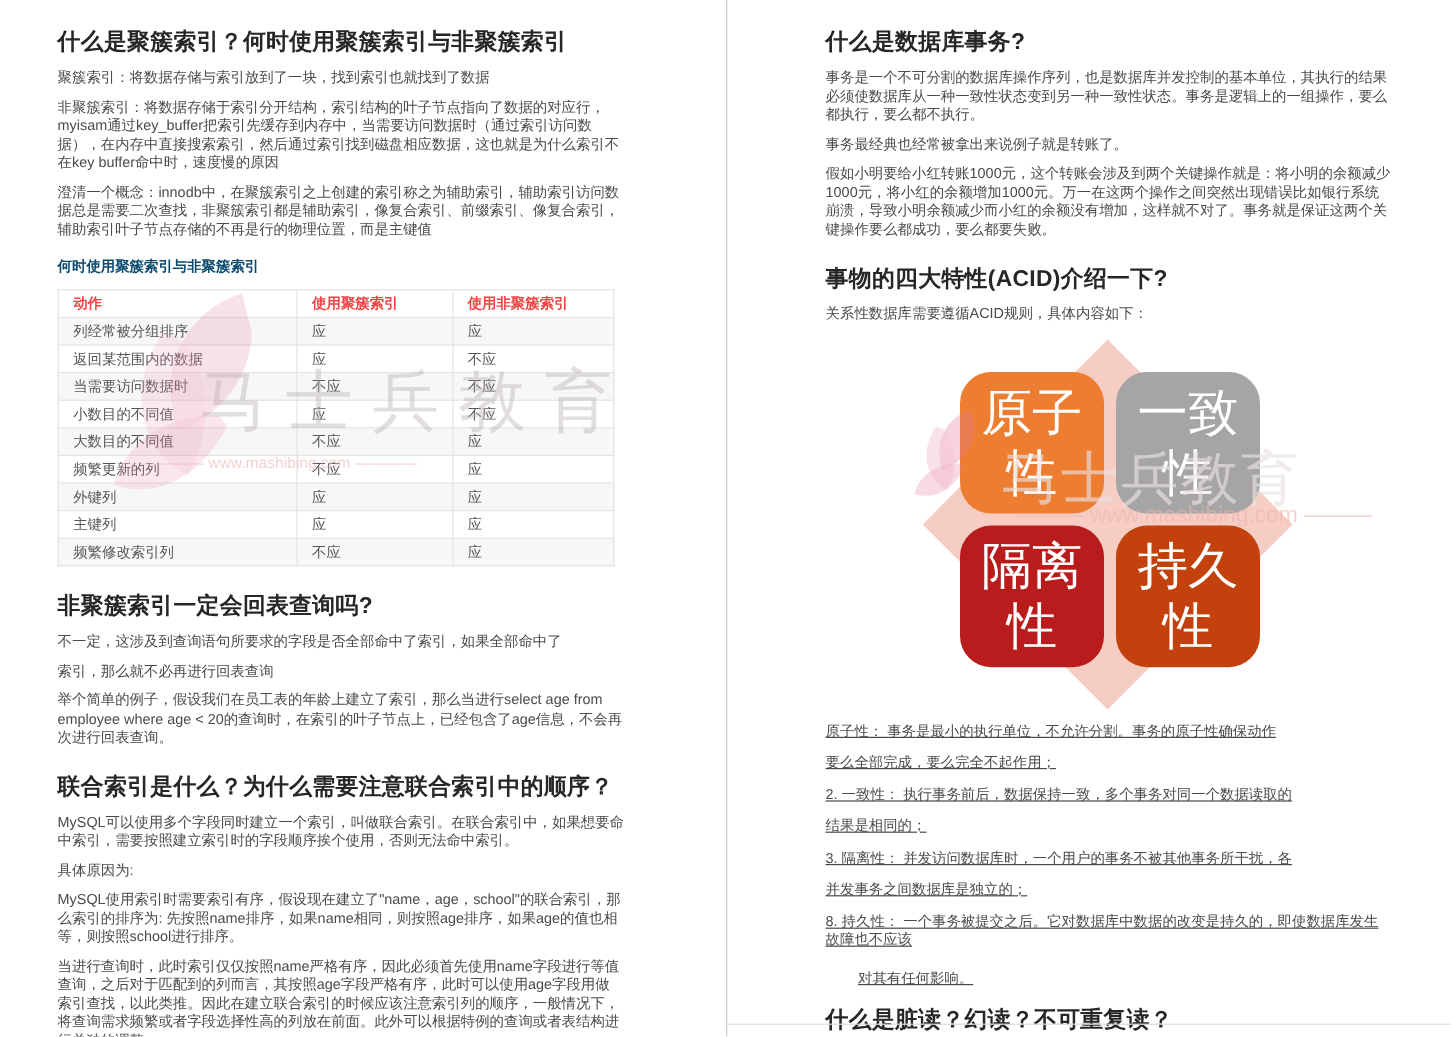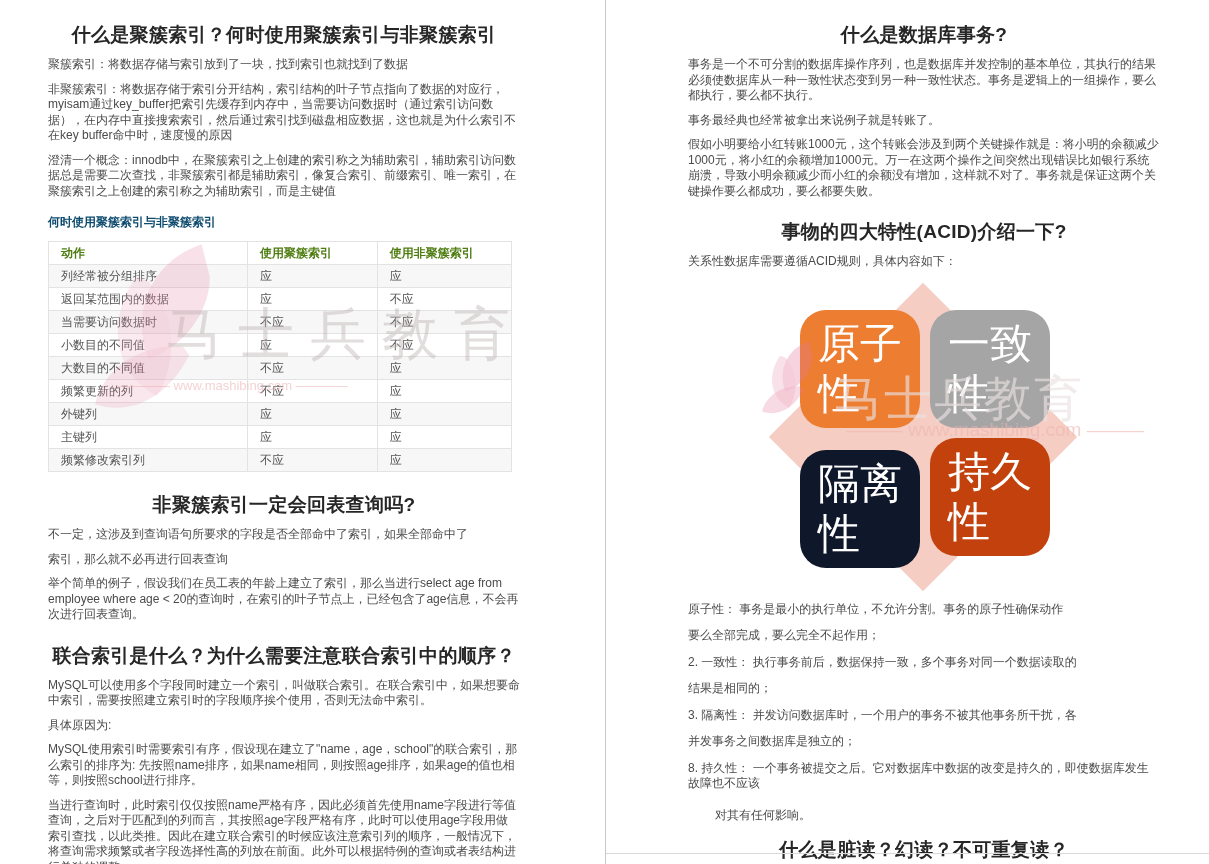--- a/index.html
+++ b/index.html
@@ -4,64 +4,64 @@
 <style>
   html,body{margin:0;padding:0;background:#ffffff;}
   .page{position:relative;width:1209px;height:864px;background:#fff;overflow:hidden;
         font-family:"Liberation Sans","DejaVu Sans",sans-serif;-webkit-font-smoothing:antialiased;}
   .col{position:absolute;top:0;}
   .col-left{left:48px;width:472px;}
   .col-right{left:688px;width:472px;}
   .divider{position:absolute;left:605px;top:0;width:1px;height:864px;background:#c9c9c9;}
   .bottom-line{position:absolute;left:606px;right:0;top:853px;height:1px;background:#d9d9d9;}
 
-  h2.sec{font-size:19px;font-weight:700;color:#262626;margin:20px 0 4px;letter-spacing:.3px;text-align:center;}
+  h2.sec{font-size:19px;font-weight:700;color:#262626;margin:20px 0 4px;letter-spacing:.3px;}
   .col .first{margin-top:22px;}
   p.body{font-size:12px;line-height:15.5px;color:#4a4a4a;margin:9px 0;}
   .sub{font-size:12px;font-weight:700;color:#0c4a6e;margin:15px 0 6px;}
 
   table.idx{width:464px;border-collapse:collapse;margin:10px 0 6px;font-size:12px;color:#555;}
   table.idx th,table.idx td{border:1px solid #e3e3e3;padding:3px 12px;line-height:16px;text-align:left;font-weight:400;}
-  table.idx th{color:#4d7c0f;font-weight:700;}
+  table.idx th{color:#ef4444;font-weight:700;}
   table.idx col.c1{width:43%}table.idx col.c2{width:28%}table.idx col.c3{width:29%}
   table.idx tbody tr:nth-child(odd){background:#f7f7f7;}
 
   
   .diagram{position:relative;height:312px;margin:2px 0 6px;}
   .diamond{position:absolute;left:126px;top:49px;width:218px;height:218px;transform:rotate(45deg);}
   .sq{position:absolute;width:120px;height:118px;border-radius:26px;display:flex;align-items:center;
-      justify-content:center;text-align:left;color:#fff;font-size:42px;line-height:50px;font-weight:400;}
+      justify-content:center;text-align:center;color:#fff;font-size:42px;line-height:50px;font-weight:400;}
   .sq.tl{left:112px;top:31px;}
   .sq.tr{left:242px;top:31px;}
   .sq.bl{left:112px;top:159px;}
   .sq.br{left:242px;top:159px;}
 
   
-  .aline{font-size:12px;line-height:15.5px;color:#4a4a4a;margin:11px 0;}
+  .aline{font-size:12px;line-height:15.5px;color:#4a4a4a;margin:11px 0;text-decoration:underline;}
   .ind1{}
   .ind2{margin-left:27px;}
 
   
   .wm{position:absolute;pointer-events:none;z-index:6;}
   .wm-brand-l{left:166px;top:297px;font-size:56px;letter-spacing:16px;color:rgba(186,176,176,.42);white-space:nowrap;}
   .wm-url-l{left:118px;top:378px;font-size:13px;color:rgba(233,173,173,.55);white-space:nowrap;}
   .wm-brand-r{left:834px;top:367px;font-size:48px;letter-spacing:2px;color:rgba(233,224,224,.65);white-space:nowrap;}
   .wm-url-r{left:846px;top:419px;font-size:19px;color:rgba(238,180,176,.6);white-space:nowrap;}
   .wm-flower{opacity:.4;}
 </style>
 </head>
 <body>
 
 <div class="page">
 
   <div class="col col-left">
     <h2 class="sec first">什么是聚簇索引？何时使用聚簇索引与非聚簇索引</h2>
     <p class="body">聚簇索引：将数据存储与索引放到了一块，找到索引也就找到了数据</p>
     <p class="body">非聚簇索引：将数据存储于索引分开结构，索引结构的叶子节点指向了数据的对应行，myisam通过key_buffer把索引先缓存到内存中，当需要访问数据时（通过索引访问数据），在内存中直接搜索索引，然后通过索引找到磁盘相应数据，这也就是为什么索引不在key buffer命中时，速度慢的原因</p>
-    <p class="body">澄清一个概念：innodb中，在聚簇索引之上创建的索引称之为辅助索引，辅助索引访问数据总是需要二次查找，非聚簇索引都是辅助索引，像复合索引、前缀索引、唯一索引，在聚簇索引之上创建的索引称之为辅助索引，而是主键值</p>
+    <p class="body">澄清一个概念：innodb中，在聚簇索引之上创建的索引称之为辅助索引，辅助索引访问数据总是需要二次查找，非聚簇索引都是辅助索引，像复合索引、前缀索引、像复合索引，辅助索引叶子节点存储的不再是行的物理位置，而是主键值</p>
     <div class="sub">何时使用聚簇索引与非聚簇索引</div>
 
     <table class="idx">
       <colgroup>
           <col class="c1">
           <col class="c2">
           <col class="c3">
         </colgroup>
       <thead>
         <tr>
@@ -144,21 +144,21 @@
     <div class="diagram">
       <div class="diamond" style="background: rgb(245, 205, 195);"></div>
       <div class="sq tl" style="background: rgb(237, 125, 49);">
         <div><span>原子</span><br>
              <span>性</span></div>
       </div>
       <div class="sq tr" style="background: rgb(165, 165, 165);">
         <div><span>一致</span><br>
              <span>性</span></div>
       </div>
-      <div class="sq bl" style="background: #0f172a; margin-top: 12px;">
+      <div class="sq bl" style="background: #b91c1c;">
         <div><span>隔离</span><br>
              <span>性</span></div>
       </div>
       <div class="sq br" style="background: #c2410c;">
         <div><span>持久</span><br>
              <span>性</span></div>
       </div>
     </div>
 
     <div class="aline">原子性： 事务是最小的执行单位，不允许分割。事务的原子性确保动作</div>

